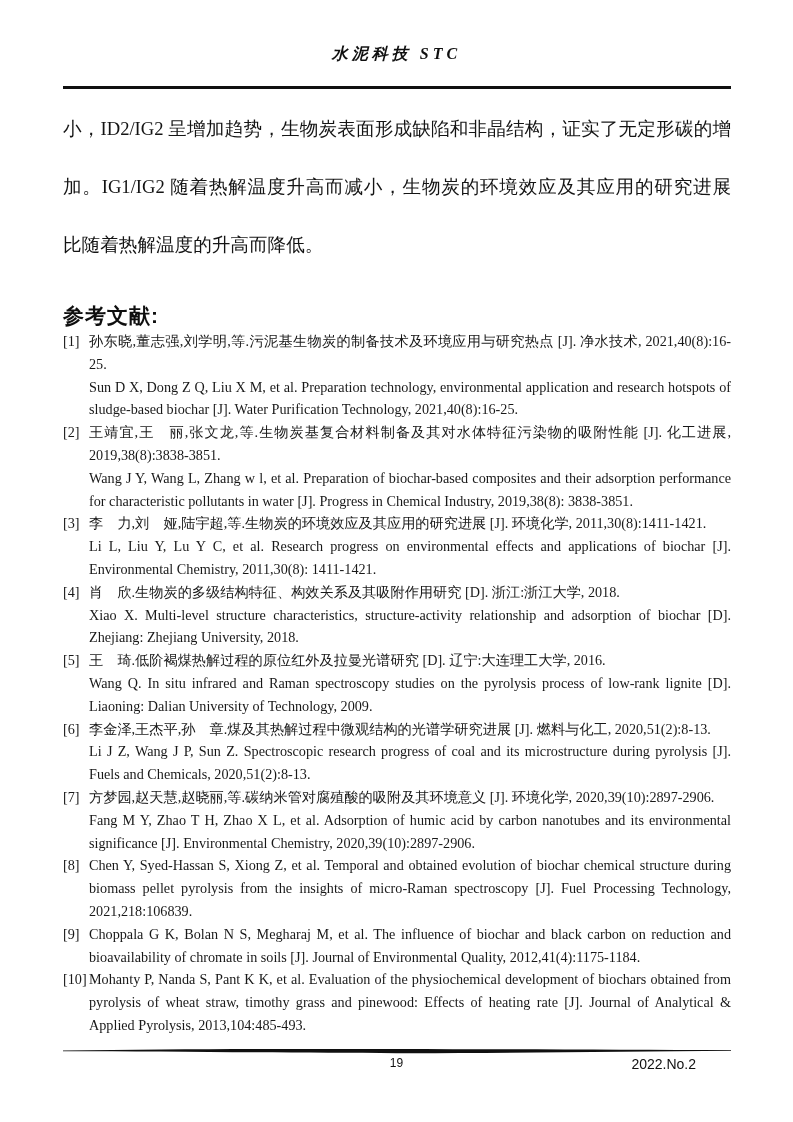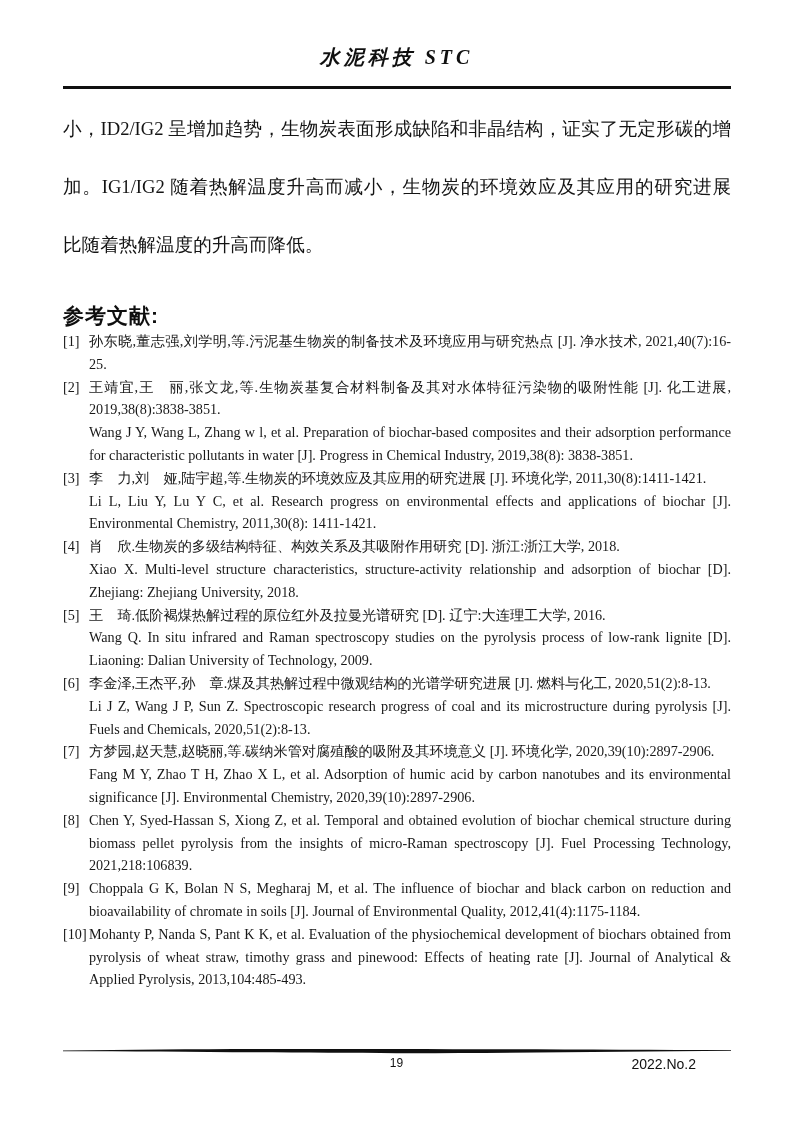--- a/index.html
+++ b/index.html
@@ -21,21 +21,21 @@
     background: #ffffff;
   }
 
   
   .header-title {
     position: absolute;
     top: 44px;
     left: 0;
     width: 100%;
     text-align: center;
-    font-size: 20px;
+    font-size: 16px;
     font-weight: 700;
     font-style: italic;
     letter-spacing: 4px;
     color: #101010;
   }
   .header-rule {
     position: absolute;
     top: 86px;
     left: 63px;
     width: 668px;
@@ -135,21 +135,22 @@
     <div class="body-line justify-full">加。IG1/IG2 随着热解温度升高而减小，生物炭的环境效应及其应用的研究进展</div>
     <div class="body-line">比随着热解温度的升高而降低。</div>
   </div>
 
   <div class="refs-heading">参考文献:</div>
 
   <div class="refs-list">
 
     <div class="ref-item">
       <span class="ref-marker">[1]</span>
-      <p class="ref-text">孙东晓,董志强,刘学明,等.污泥基生物炭的制备技术及环境应用与研究热点 [J]. 净水技术, 2021,40(7):16-25.</p>
+      <p class="ref-text">孙东晓,董志强,刘学明,等.污泥基生物炭的制备技术及环境应用与研究热点 [J]. 净水技术, 2021,40(8):16-25.</p>
+      <p class="ref-text">Sun D X, Dong Z Q, Liu X M, et al. Preparation technology, environmental application and research hotspots of sludge-based biochar [J]. Water Purification Technology, 2021,40(8):16-25.</p>
     </div>
 
     <div class="ref-item">
       <span class="ref-marker">[2]</span>
       <p class="ref-text">王靖宜,王　丽,张文龙,等.生物炭基复合材料制备及其对水体特征污染物的吸附性能 [J]. 化工进展, 2019,38(8):3838-3851.</p>
       <p class="ref-text">Wang J Y, Wang L, Zhang w l, et al. Preparation of biochar-based composites and their adsorption performance for characteristic pollutants in water [J]. Progress in Chemical Industry, 2019,38(8): 3838-3851.</p>
     </div>
 
     <div class="ref-item">
       <span class="ref-marker">[3]</span>

